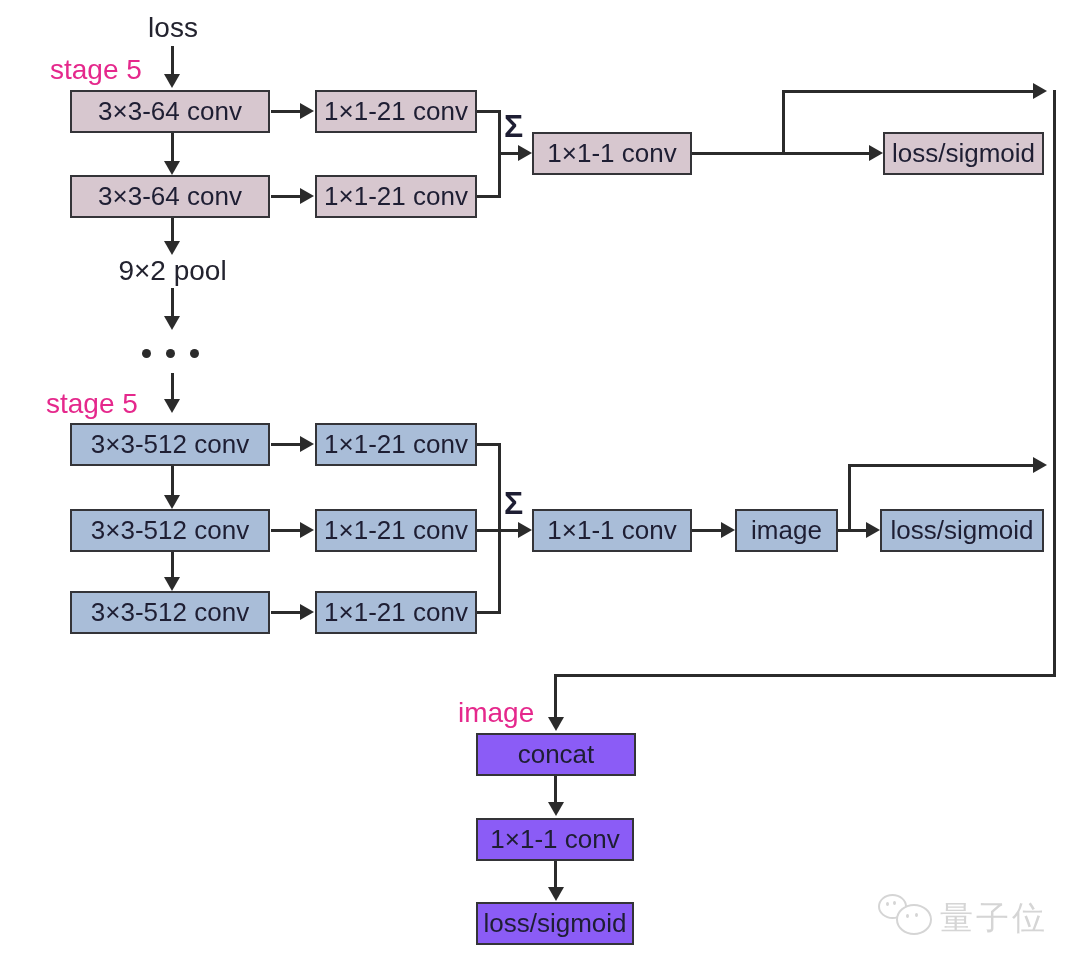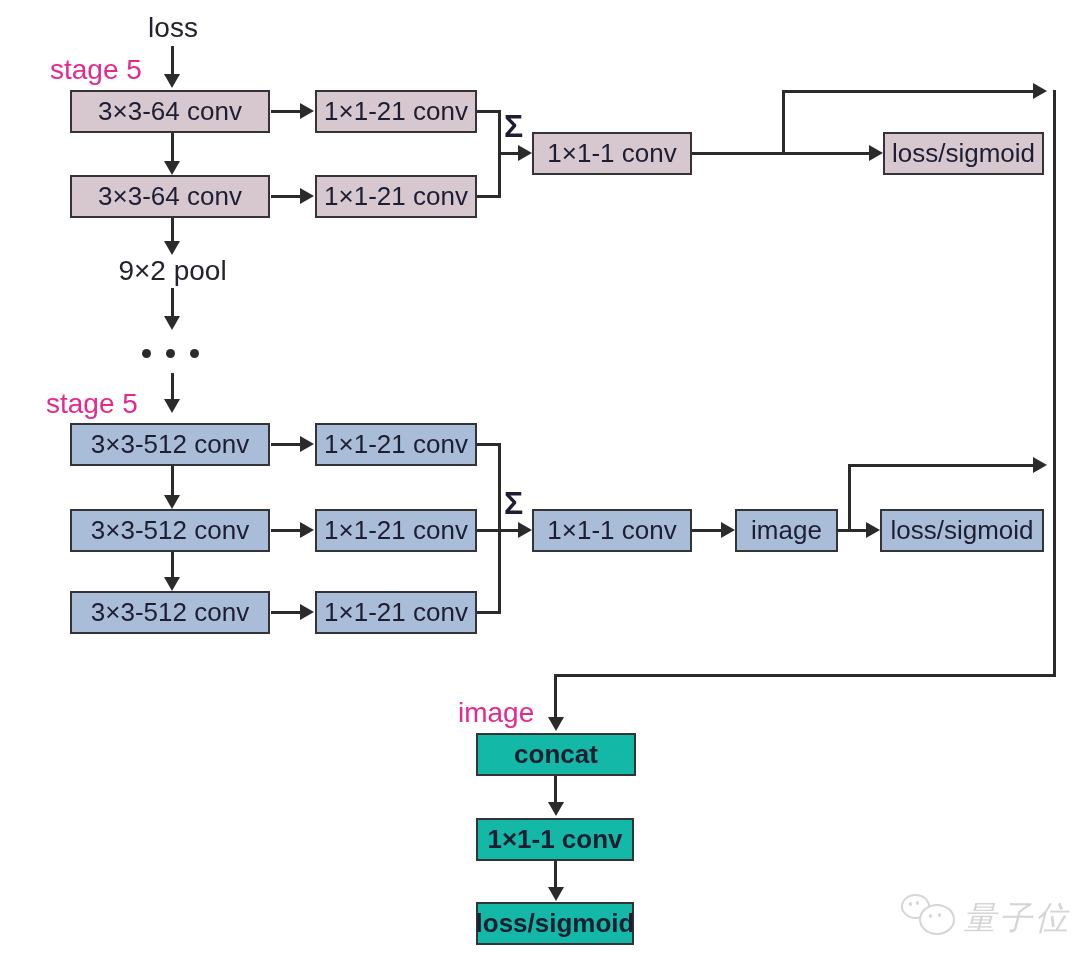--- a/index.html
+++ b/index.html
@@ -17,21 +17,21 @@
     border: 2.5px solid #343438;
     display: flex;
     align-items: center;
     justify-content: center;
     font-size: 26px;
     color: #1e1e33;
     white-space: nowrap;
   }
   .s1 { background: #d7c7cf; }
   .s5 { background: #a9bdd8; }
-  .fu { background: #14b8a6; font-weight: bold; }
+  .fu { background: #8b5cf6; }
   .hline { position: absolute; height: 3px; background: #2b2b2b; }
   .vline { position: absolute; width: 3px; background: #2b2b2b; }
   .arr-r {
     position: absolute; width: 0; height: 0;
     border-top: 8px solid transparent;
     border-bottom: 8px solid transparent;
     border-left: 14px solid #2b2b2b;
   }
   .arr-d {
     position: absolute; width: 0; height: 0;
@@ -53,21 +53,21 @@
     color: #1e1e33;
     line-height: 1;
   }
   .dot {
     position: absolute;
     width: 9px; height: 9px;
     border-radius: 50%;
     background: #2b2b2b;
   }
   
-  .wm { position: absolute; left: 897px; top: 888px; width: 180px; height: 62px; font-style: italic; }
+  .wm { position: absolute; left: 874px; top: 888px; width: 180px; height: 62px; }
   .wm-text {
     position: absolute; left: 66px; top: 8px;
     font-size: 33px; color: #d5d5d5; letter-spacing: 3px; white-space: nowrap;
   }
   .wm-bubble {
     position: absolute;
     border: 2.5px solid #d5d5d5;
     border-radius: 50%;
     background: #ffffff;
   }

